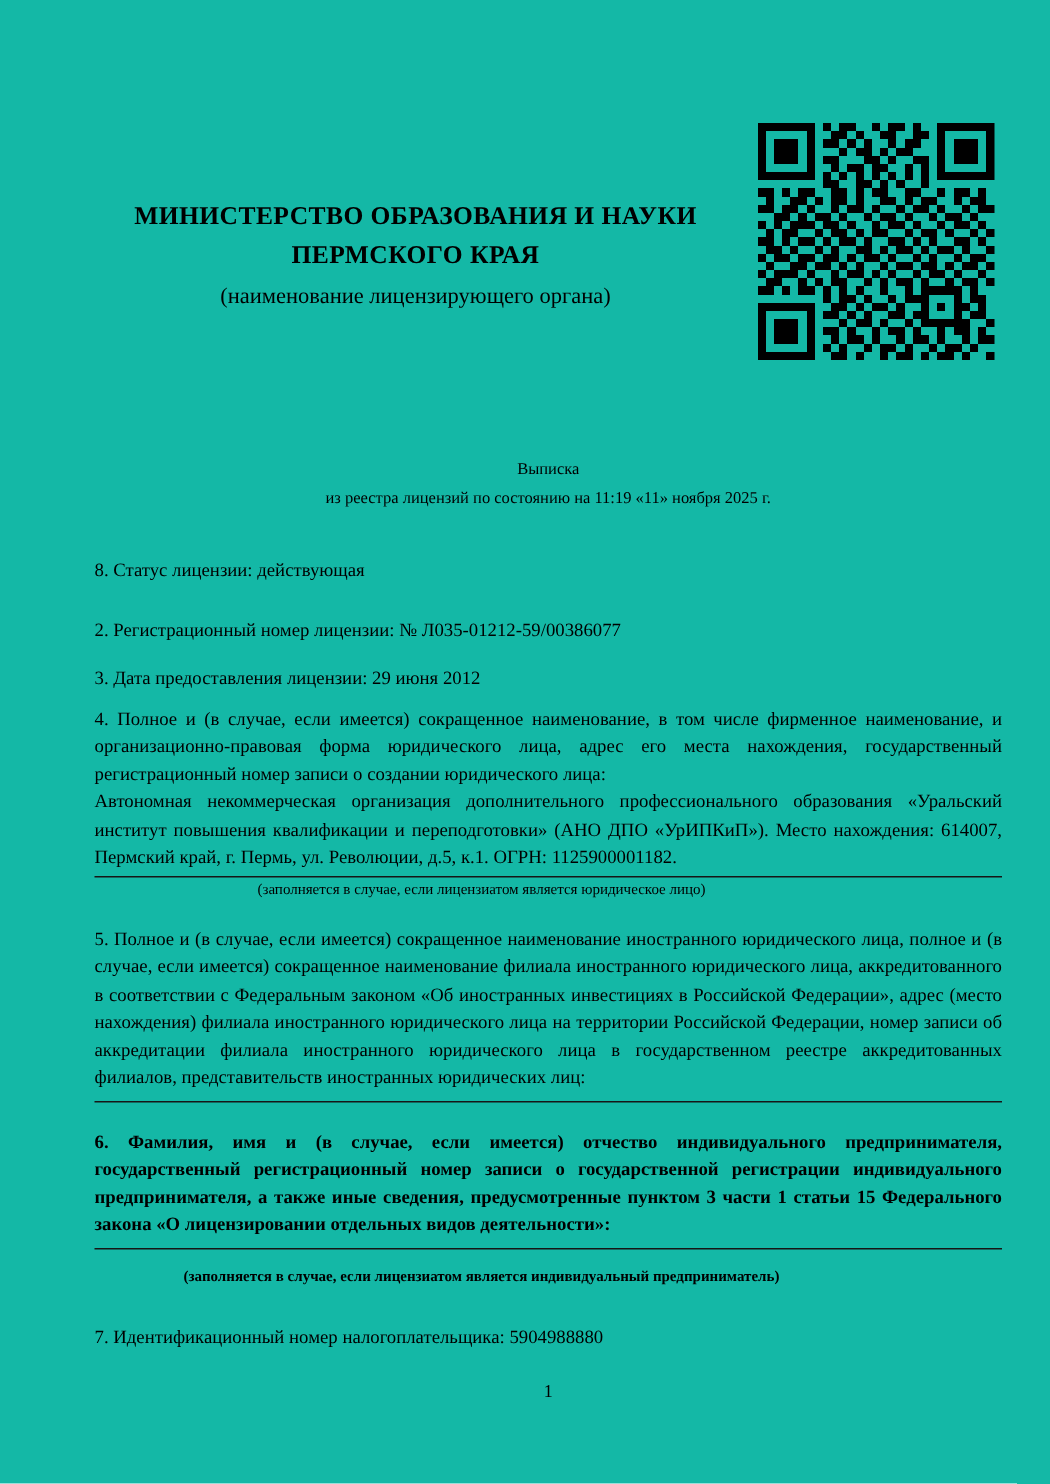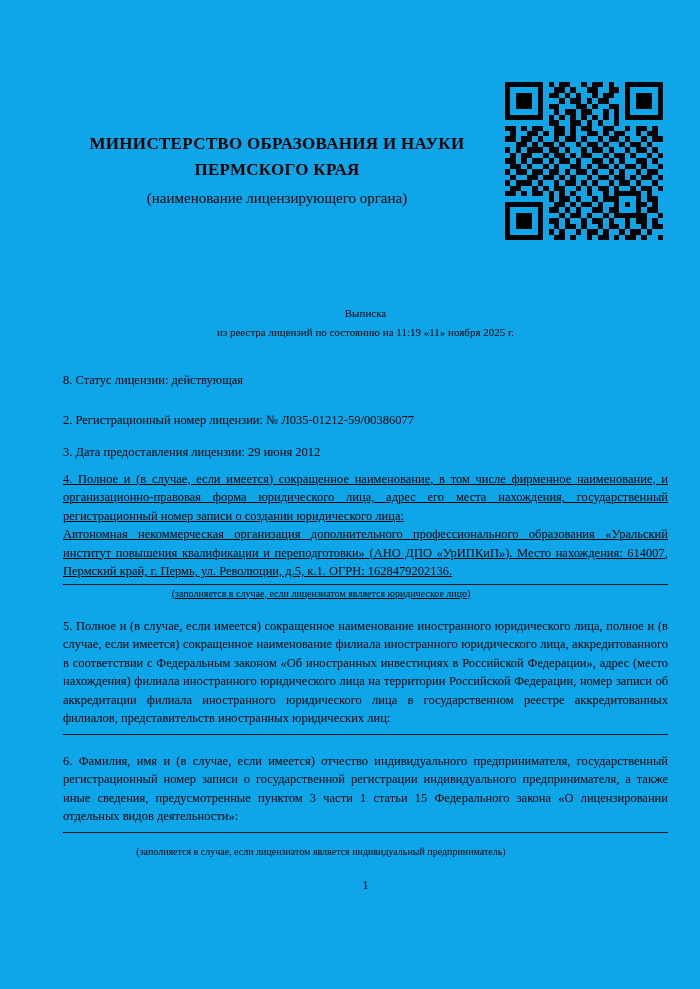--- a/index.html
+++ b/index.html
@@ -1,19 +1,19 @@
 <!DOCTYPE html>
 <html><head>
 <meta charset="utf-8">
 <style>
   html,body { margin:0; padding:0; background:#ffffff; }
   .page {
     position:relative;
     width:700px; height:989px;
-    background:#0ea5e9;
+    background:#14b8a6;
     color:#000;
     font-family:"Liberation Serif", serif;
     overflow:hidden;
   }
   
   .header-row { position:relative; height:242px; }
   .org-block {
     position:absolute; left:63px; top:131px; width:428px;
     text-align:center;
   }
@@ -33,27 +33,27 @@
   .caption {
     font-size:10px; line-height:13px;
     width:516px; text-align:center;
   }
   .rule { border-top:1.5px solid #161616; height:0; }
 
   #item1 { margin-top:30px; }
   #item1 .caption { margin-top:2px; }
   #item2 { margin-top:21px; }
   #item3 { margin-top:14px; }
-  #item4 { margin-top:8px;text-decoration:underline; }
+  #item4 { margin-top:8px; }
   #item4 .rule { margin-top:3px; }
   #item4 .caption { margin-top:2px; }
   #item5 { margin-top:17px; }
   #item5 .rule { margin-top:6px; }
   #item5 .caption { margin-top:2px; }
-  #item6 { margin-top:17px; }
+  #item6 { margin-top:17px;font-weight:bold; }
   #item6 .rule { margin-top:6px; }
   #item6 .caption { margin-top:12px; }
   #item7 { margin-top:24px; }
   .page-number { margin-top:18px; text-align:center; font-size:12px; }
 </style>
 </head>
 <body>
 
 <div class="page">
 
@@ -526,33 +526,36 @@
     <div class="item" id="item2">
       <div>2. Регистрационный номер лицензии: № Л035-01212-59/00386077</div>
     </div>
 
     <div class="item" id="item3">
       <div>3. Дата предоставления лицензии: 29 июня 2012</div>
     </div>
 
     <div class="item" id="item4">
       <div class="just">4. Полное и (в случае, если имеется) сокращенное наименование, в том числе фирменное наименование, и организационно-правовая форма юридического лица, адрес его места нахождения, государственный регистрационный номер записи о создании юридического лица:</div>
-      <div class="just">Автономная некоммерческая организация дополнительного профессионального образования «Уральский институт повышения квалификации и переподготовки» (АНО ДПО «УрИПКиП»). Место нахождения: 614007, Пермский край, г. Пермь, ул. Революции, д.5, к.1. ОГРН: 1628479202136.</div>
+      <div class="just">Автономная некоммерческая организация дополнительного профессионального образования «Уральский институт повышения квалификации и переподготовки» (АНО ДПО «УрИПКиП»). Место нахождения: 614007, Пермский край, г. Пермь, ул. Революции, д.5, к.1. ОГРН: 1125900001182.</div>
       <div class="rule"></div>
       <div class="caption">(заполняется в случае, если лицензиатом является юридическое лицо)</div>
     </div>
 
     <div class="item" id="item5">
       <div class="just">5. Полное и (в случае, если имеется) сокращенное наименование иностранного юридического лица, полное и (в случае, если имеется) сокращенное наименование филиала иностранного юридического лица, аккредитованного в соответствии с Федеральным законом «Об иностранных инвестициях в Российской Федерации», адрес (место нахождения) филиала иностранного юридического лица на территории Российской Федерации, номер записи об аккредитации филиала иностранного юридического лица в государственном реестре аккредитованных филиалов, представительств иностранных юридических лиц:</div>
       <div class="rule"></div>
     </div>
 
     <div class="item" id="item6">
       <div class="just">6. Фамилия, имя и (в случае, если имеется) отчество индивидуального предпринимателя, государственный регистрационный номер записи о государственной регистрации индивидуального предпринимателя, а также иные сведения, предусмотренные пунктом 3 части 1 статьи 15 Федерального закона «О лицензировании отдельных видов деятельности»:</div>
       <div class="rule"></div>
       <div class="caption">(заполняется в случае, если лицензиатом является индивидуальный предприниматель)</div>
     </div>
 
+    <div class="item" id="item7">
+      <div>7. Идентификационный номер налогоплательщика: 5904988880</div>
+    </div>
 
     <div class="page-number">1</div>
   </div>
 
 </div>
 
 </body></html>

